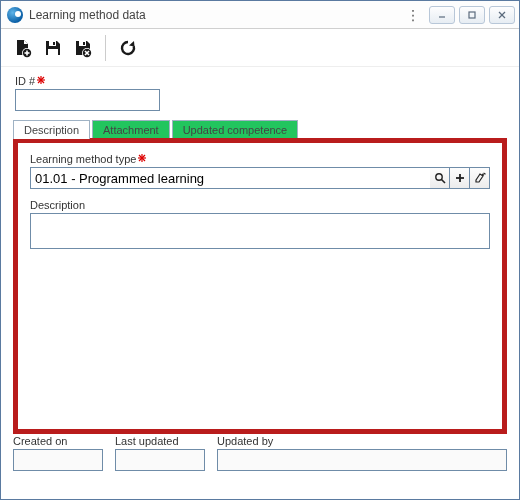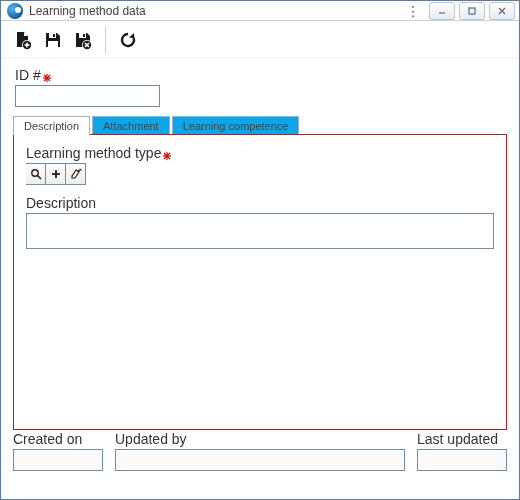--- a/index.html
+++ b/index.html
@@ -8,21 +8,21 @@
     font-family: "Segoe UI", Tahoma, sans-serif;
     font-size: 12px;
     background: #fff;
     color: #333;
     width: 520px;
     height: 500px;
     border: 1px solid #5a7aa0;
     position: relative;
   }
   .titlebar {
-    height: 20px;
+    height: 28px;
     background: #fdfdfd;
     border-bottom: 1px solid #d0d0d0;
     display: flex;
     align-items: center;
     padding: 0 4px 0 6px;
   }
   .titlebar .appicon {
     width: 16px; height: 16px;
     border-radius: 50%;
     background: radial-gradient(circle at 35% 35%, #5fb4e8 0%, #0a5fa6 70%);
@@ -60,21 +60,21 @@
     cursor:pointer; color:#222;
     border-radius:3px;
   }
   .tsep { width:1px; height:26px; background:#ccc; margin:0 6px; }
 
   .form-area { padding: 8px 14px 0 14px; }
   .row { display:flex; gap: 18px; margin-bottom: 8px; }
   .field { display:flex; flex-direction:column; }
   .field.small { width: 145px; }
   .field.grow { flex:1; }
-  .lbl { font-size:14px; color:#333; margin-bottom:2px; display:flex; align-items:center; gap:1px;}
+  .lbl { font-size:11px; color:#333; margin-bottom:2px; display:flex; gap:1px;}
   .req {
     width:10px; height:10px; display:inline-block;
   }
   .req svg { width:10px; height:10px; }
   input.txt, textarea.txt, .combo input {
     border: 1px solid #6f8ca8;
     background:#fff;
     font: inherit;
     padding: 3px 4px;
     height: 22px;
@@ -86,34 +86,34 @@
     margin: 6px 12px 0 12px;
     display:flex;
     align-items:flex-end;
     position:relative;
   }
   .tab {
     border:1px solid #9fb2c4;
     border-bottom:none;
     padding: 3px 10px;
     font-size:11px;
-    background:#0ea5e9;
+    background:#22c55e;
     color:#444;
     margin-right:2px;
     position:relative;
     top:1px;
     cursor:pointer;
   }
   .tab.active {
     background:#fff;
     font-weight:400;
     z-index:2;
   }
   .tabpanel {
-    border:1px solid #b91c1c;
+    border:5px solid #b91c1c;
     margin: 0 12px 0 12px;
     padding: 10px 12px 12px 12px;
     height: 296px;
     position:relative;
     background:#fff;
   }
   .combo {
     display:flex;
   }
   .combo input {
@@ -230,39 +230,40 @@
         </span>
       </span>
       <input class="txt" value="" style="">
     </div>
   </div>
 </div>
 
 <div class="tabs">
   <div class="tab active">Description</div>
   <div class="tab">Attachment</div>
-  <div class="tab">Learning competence</div>
+  <div class="tab">Updated competence</div>
 </div>
 
 <div class="tabpanel">
   <div class="field" style="margin-bottom:10px;">
     <span class="lbl">
       <span>Learning method type</span>
       <span class="req">
         <svg viewBox="0 0 10 10">
             <g stroke="#d00" stroke-width="1.2">
               <line x1="5" y1="1" x2="5" y2="9"></line>
               <line x1="1" y1="5" x2="9" y2="5"></line>
               <line x1="2" y1="2" x2="8" y2="8"></line>
               <line x1="8" y1="2" x2="2" y2="8"></line>
             </g>
           </svg>
       </span>
     </span>
     <div class="combo">
+      <input style="font-size: 13px;" value="01.01 - Programmed learning">
       <div class="cbtn">
         <svg width="12" height="12" viewBox="0 0 12 12">
             <circle cx="5" cy="5" r="3.2" fill="none" stroke="#222" stroke-width="1.4"></circle>
             <line x1="7.5" y1="7.5" x2="11" y2="11" stroke="#222" stroke-width="1.6"></line>
           </svg>
       </div>
       <div class="cbtn">
         <svg width="10" height="10" viewBox="0 0 10 10">
             <line x1="5" y1="1" x2="5" y2="9" stroke="#222" stroke-width="1.8"></line>
             <line x1="1" y1="5" x2="9" y2="5" stroke="#222" stroke-width="1.8"></line>
@@ -282,22 +283,22 @@
     <textarea class="txt desc-box" style=""></textarea>
   </div>
 </div>
 
 <div class="footer">
   <div class="row">
     <div class="field w1">
       <span class="lbl">Created on</span>
       <input class="txt" readonly="" value="" style="">
     </div>
+    <div class="field w2">
+      <span class="lbl">Last updated</span>
+      <input class="txt" readonly="" value="" style="">
+    </div>
     <div class="field w3">
       <span class="lbl">Updated by</span>
       <input class="txt" readonly="" value="" style="">
     </div>
-    <div class="field w2">
-      <span class="lbl">Last updated</span>
-      <input class="txt" readonly="" value="" style="">
-    </div>
   </div>
 </div>
 
 </body></html>

